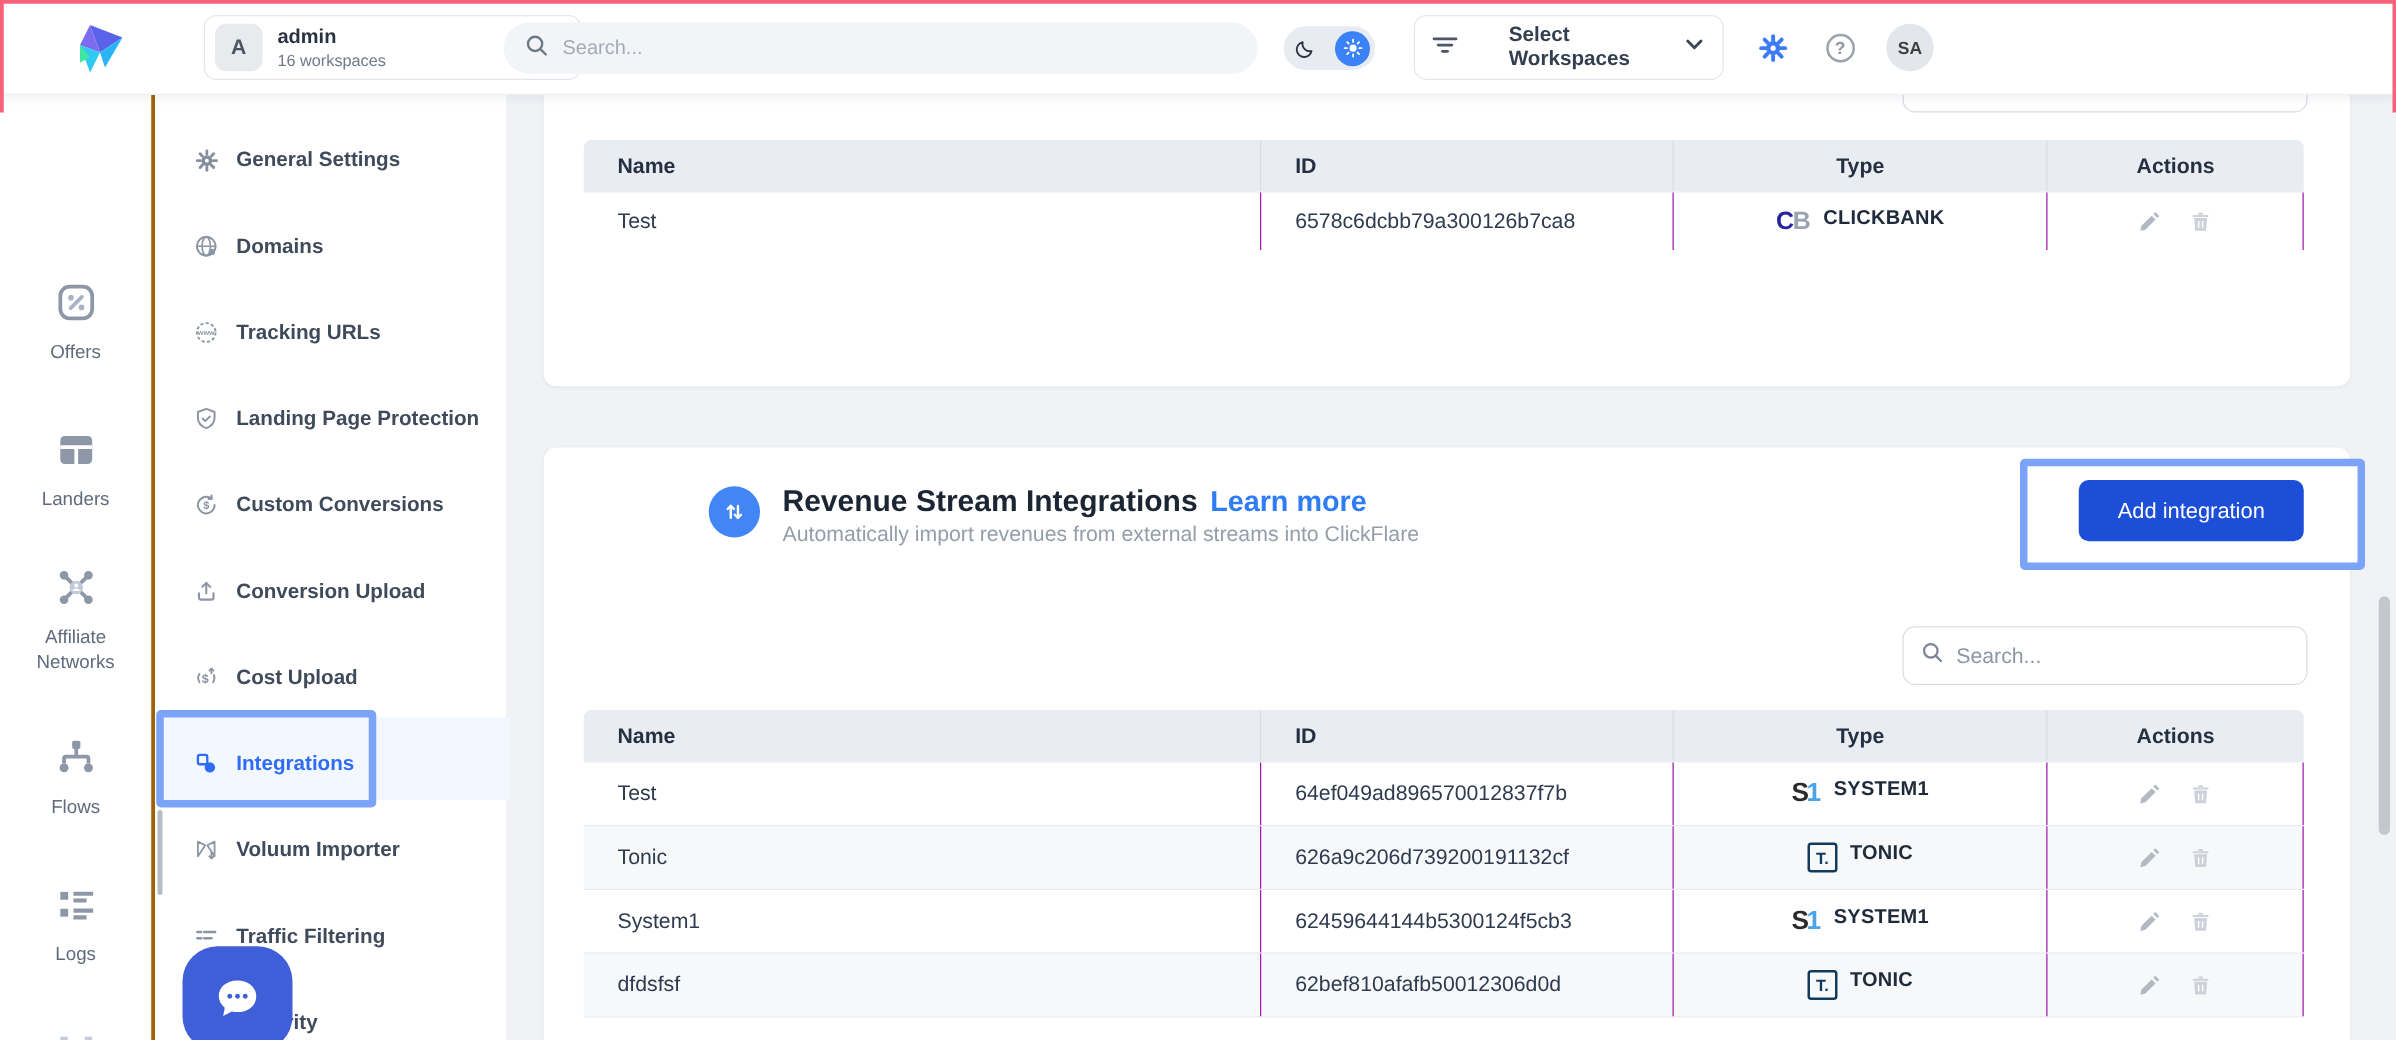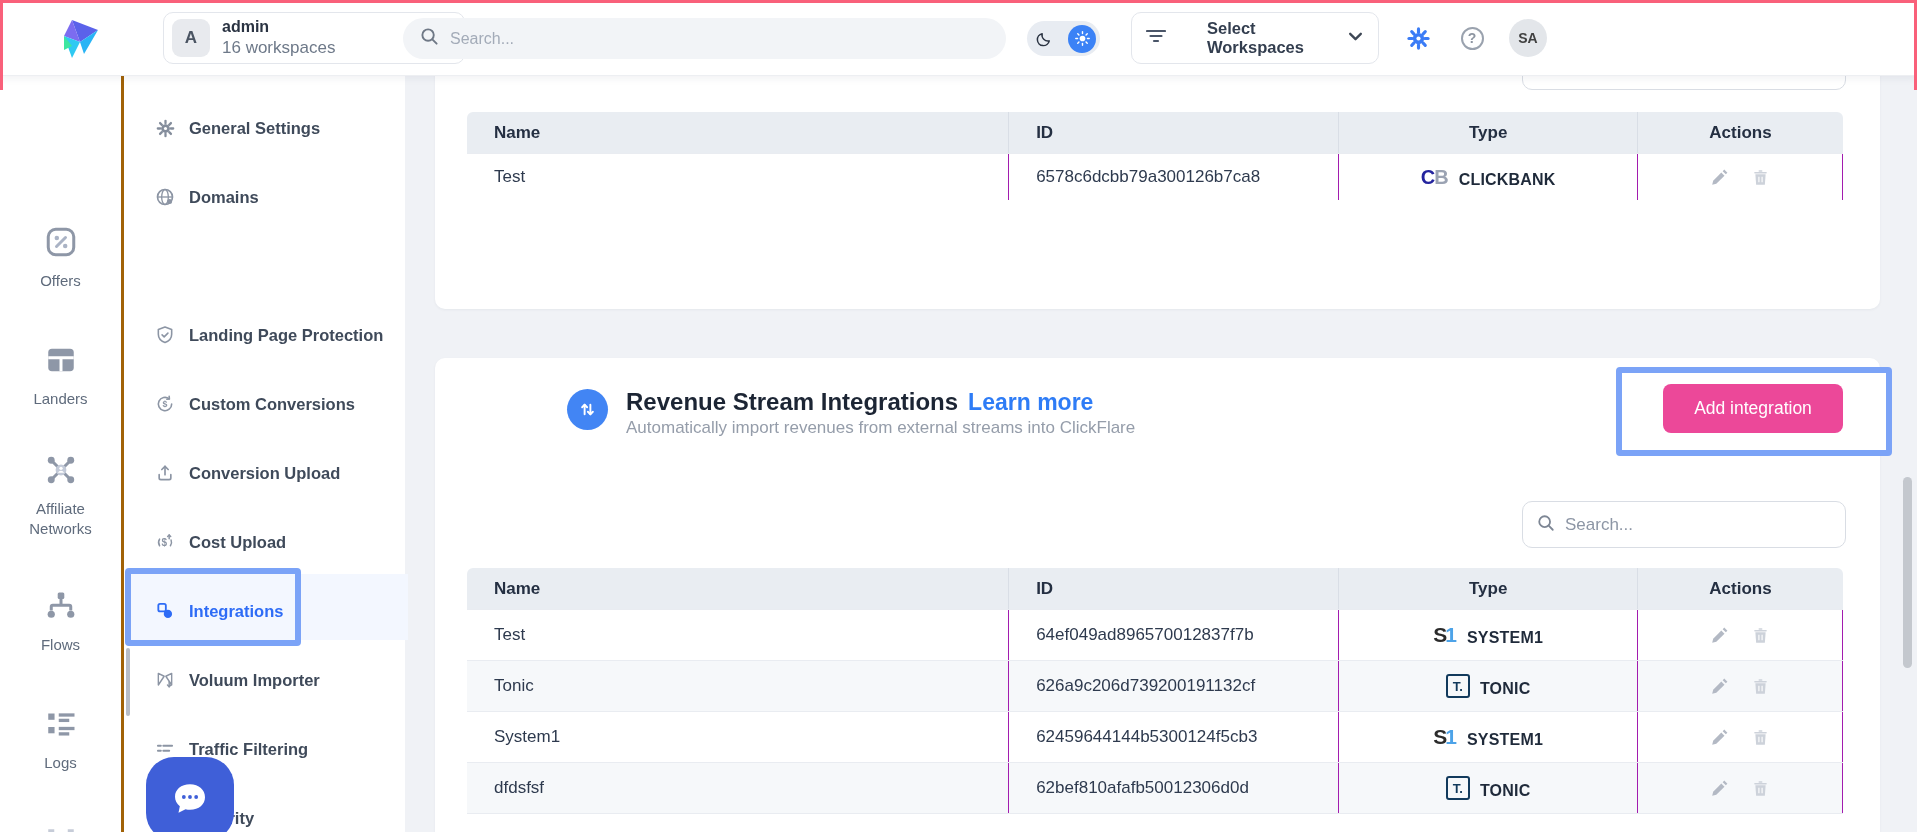--- a/index.html
+++ b/index.html
@@ -14,21 +14,21 @@
   
   .topbar { position:absolute; left:0; top:0; width:1917px; height:76px; background:#fff;
             border-bottom:1px solid #edeff2; box-shadow:0 2px 8px rgba(25,39,68,.07); z-index:100; }
   .logo { position:absolute; left:58px; top:20px; width:40px; height:38px; }
   .ws-select { position:absolute; left:163px; top:12px; width:302px; height:52px; background:#fff;
                border:1px solid #e3e6ec; border-radius:10px; display:flex; align-items:center; cursor:pointer; }
   .ws-avatar { width:38px; height:38px; border-radius:9px; background:#e8eaee; color:#4a5462;
                font-size:17px; font-weight:700; display:flex; align-items:center; justify-content:center; margin-left:8px; }
   .ws-meta { margin-left:12px; line-height:1.2; }
   .ws-name { font-size:16px; font-weight:700; color:#2a3342; }
-  .ws-sub  { font-size:17px; color:#6e7989; margin-top:2px; }
+  .ws-sub  { font-size:13px; color:#6e7989; margin-top:2px; }
   .ws-chevron { position:absolute; right:14px; top:18px; }
 
   .gsearch { position:absolute; left:403px; top:18px; width:603px; height:41px; background:#f2f4f7;
              border-radius:21px; display:flex; align-items:center; padding-left:17px; }
   .gsearch input { border:none; outline:none; background:transparent; font-size:16px; color:#3a4555;
                    margin-left:11px; width:520px; font-family:"Liberation Sans",sans-serif; }
   .gsearch input::placeholder { color:#a3abb8; }
 
   .theme-toggle { position:absolute; left:1027px; top:21px; width:73px; height:35px; background:#e8ecf2;
                   border-radius:18px; display:flex; align-items:center; justify-content:space-between;
@@ -89,40 +89,40 @@
   .thead .tc { font-weight:700; color:#242f42; height:41px; }
   .tc { font-size:17px; display:flex; align-items:center; padding-left:27px; border-right:1px solid #d9dee6; }
   .tc:last-child { border-right:none; }
   .tbody .trow { border-top:1px solid #e9ecf1; }
   .tbody .tc { height:50px; color:#2e3a4e; border-right:1px solid #a21caf; }
   .tbody .trow.alt { background:#f6f8fa; }
   .tc.c-type, .tc.c-actions { justify-content:center; padding-left:0; }
   .tbl1 .tbody .tc { height:46px; }
   .stub-row { height:11px; border-top:1px solid #e9ecf1; background:#fff; }
 
-  .type-wrap { display:flex; align-items:flex-end; gap:10px; }
+  .type-wrap { display:flex; align-items:flex-start; gap:10px; }
   .type-label { font-weight:700; color:#1f2a3a; font-size:16px; letter-spacing:.2px; }
   .logo-cb .la { color:#24249e; font-weight:800; font-size:20px; }
   .logo-cb .lb { color:#9ba3b3; font-weight:800; font-size:20px; margin-left:-1px; }
   .logo-s1 .la { color:#2b2b2b; font-weight:800; font-size:21px; }
   .logo-s1 .lb { color:#4da3e8; font-weight:800; font-size:21px; margin-left:-2px; }
   .logo-tonic { width:24px; height:24px; border:2px solid #123a5c; border-radius:3px; color:#123a5c;
                 font-weight:800; font-size:13px; display:flex; align-items:center; justify-content:center; }
   .act-icons { display:flex; gap:22px; }
   .act-icons span { cursor:pointer; display:flex; }
 
   
   .rev-icon { position:absolute; left:132px; top:31px; width:41px; height:41px; border-radius:50%;
               background:#4285f4; display:flex; align-items:center; justify-content:center; }
   .rev-title { position:absolute; left:191px; top:30px; font-size:24px; font-weight:700; color:#1c2534; }
   .rev-link { color:#2e7cf6; font-weight:600; margin-left:10px; cursor:pointer; font-size:23px; }
   .rev-sub { position:absolute; left:191px; top:60px; font-size:17px; color:#959daa; }
   .add-highlight { position:absolute; left:1181px; top:9px; width:276px; height:89px;
                    border:6px solid #7ba3f7; border-radius:4px; background:#fff; z-index:20; }
-  .add-btn { position:absolute; left:1228px; top:26px; width:180px; height:49px; background:#ec4899;
+  .add-btn { position:absolute; left:1228px; top:26px; width:180px; height:49px; background:#1d4ed8;
              border:none; border-radius:8px; color:#fff; font-size:17.5px; font-family:"Liberation Sans",sans-serif;
              cursor:pointer; z-index:21; }
 
   
   .chat-fab { position:absolute; left:146px; top:757px; width:88px; height:84px; background:#3f5fd8;
               border-radius:28px; z-index:150; display:flex; align-items:center; justify-content:center; cursor:pointer; }
 
   
   .page-scroll { position:absolute; left:1903px; top:477px; width:9px; height:191px; background:#c4c8ce;
                  border-radius:5px; z-index:120; cursor:pointer; }
@@ -335,20 +335,29 @@
       <svg width="20" height="20" viewBox="0 0 24 24">
         <circle cx="12" cy="12" r="9" fill="none" stroke="#8c95a4" stroke-width="2"></circle>
         <ellipse cx="12" cy="12" rx="4" ry="9" fill="none" stroke="#8c95a4" stroke-width="1.6"></ellipse>
         <line x1="3" y1="12" x2="21" y2="12" stroke="#8c95a4" stroke-width="1.6"></line>
         <circle cx="17.5" cy="17.5" r="3" fill="#8c95a4"></circle>
       </svg>
     </span>
     <span class="side-label">Domains</span>
   </div>
 
+  <div class="side-item" style="top:169px;">
+    <span class="sic">
+      <svg width="20" height="20" viewBox="0 0 24 24">
+        <circle cx="12" cy="12" r="9" fill="none" stroke="#8c95a4" stroke-width="1.8" stroke-dasharray="3 2.2"></circle>
+        <text x="12" y="14.5" font-size="7" font-family="Liberation Sans, sans-serif" fill="#8c95a4" text-anchor="middle" font-weight="bold">www</text>
+      </svg>
+    </span>
+    <span class="side-label">Tracking URLs</span>
+  </div>
 
   <div class="side-item" style="top:238px;">
     <span class="sic">
       <svg width="20" height="20" viewBox="0 0 24 24">
         <path d="M12 2.5l8 3v5.5c0 5-3.2 8.2-8 10-4.8-1.8-8-5-8-10V5.5z" fill="none" stroke="#8c95a4" stroke-width="1.9" stroke-linejoin="round"></path>
         <polyline points="8.5,11.8 11,14.3 15.5,9.8" fill="none" stroke="#8c95a4" stroke-width="1.9" stroke-linecap="round" stroke-linejoin="round"></polyline>
       </svg>
     </span>
     <span class="side-label">Landing Page Protection</span>
   </div>

